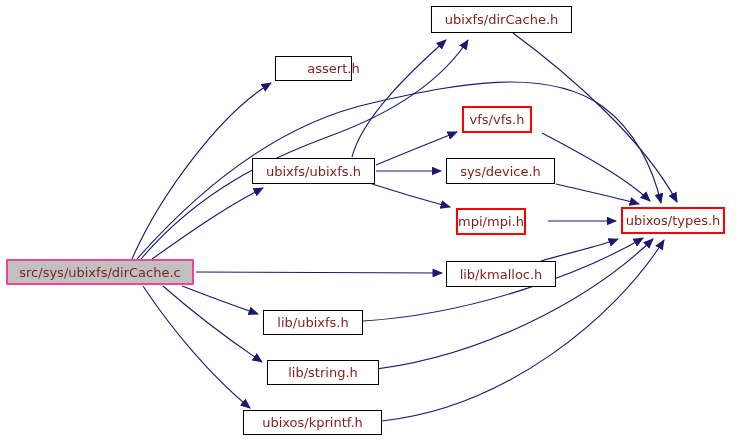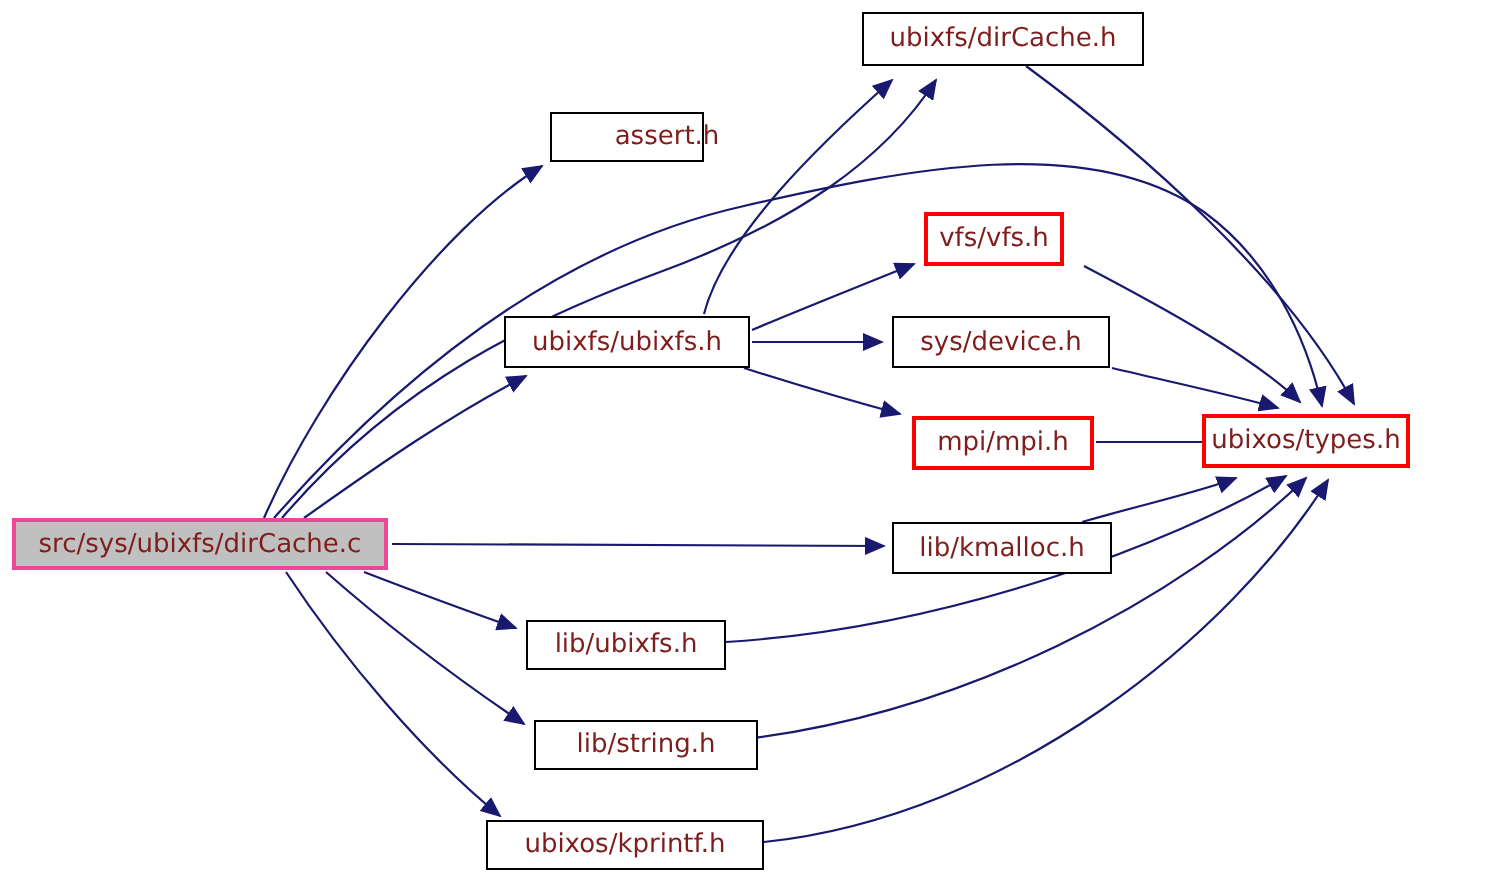--- a/index.html
+++ b/index.html
@@ -73,24 +73,24 @@
       </div>
       <div class="node" style="left: 252px; top: 158px; width: 123px; height: 26px;">
         <span>ubixfs/ubixfs.h</span>
       </div>
       <div class="node red" style="left: 462px; top: 106px; width: 70px; height: 27px;">
         <span>vfs/vfs.h</span>
       </div>
       <div class="node" style="left: 446px; top: 158px; width: 109px; height: 26px;">
         <span>sys/device.h</span>
       </div>
-      <div class="node red" style="left: 456px; top: 208px; width: 91px; height: 27px;">
+      <div class="node red" style="left: 456px; top: 208px; width: 70px; height: 27px;">
         <span>mpi/mpi.h</span>
       </div>
-      <div class="node red" style="left: 601px; top: 207px; width: 104px; height: 27px;">
+      <div class="node red" style="left: 621px; top: 207px; width: 104px; height: 27px;">
         <span>ubixos/types.h</span>
       </div>
       <div class="node" style="left: 446px; top: 261px; width: 110px; height: 26px;">
         <span>lib/kmalloc.h</span>
       </div>
       <div class="node" style="left: 263px; top: 310px; width: 100px; height: 25px;">
         <span>lib/ubixfs.h</span>
       </div>
       <div class="node" style="left: 267px; top: 360px; width: 112px; height: 25px;">
         <span>lib/string.h</span>

